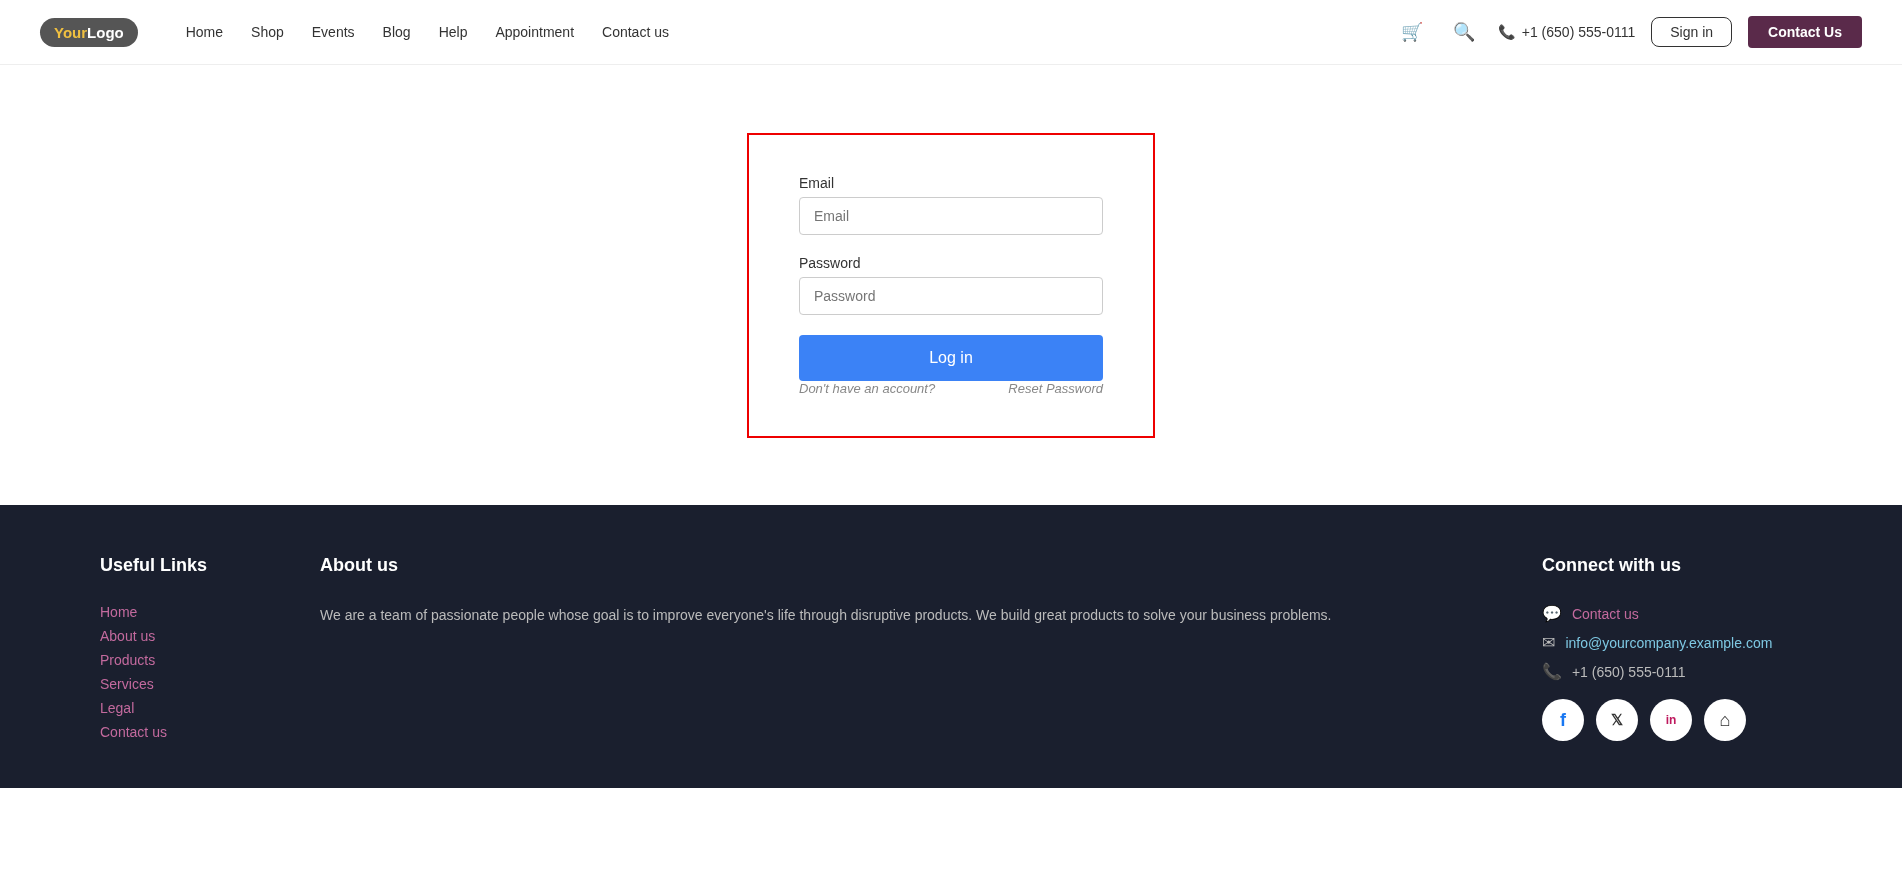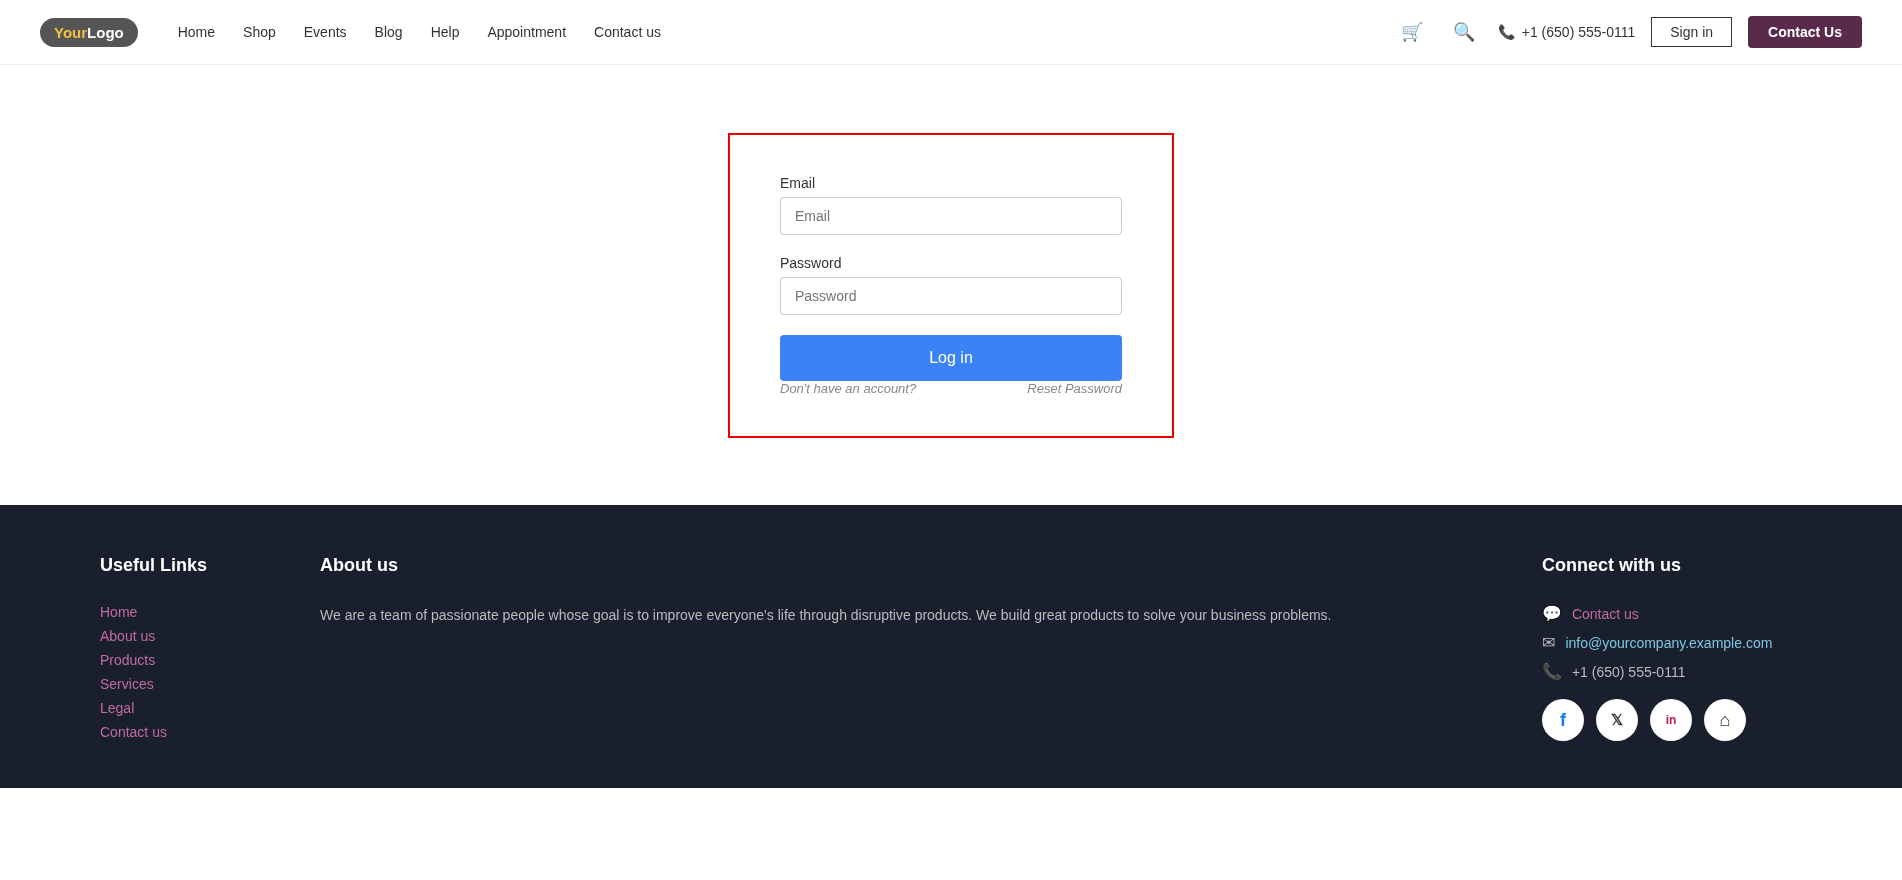--- a/index.html
+++ b/index.html
@@ -1,15 +1,15 @@
 <!DOCTYPE html>
 <html><head>
   <meta charset="utf-8">
   <style>
-    * { margin: 0; padding: 0; box-sizing: border-box; }
+    * { margin: 0; padding: 0; box-sizing: border-box; gap: 8px; }
     body { font-family: Arial, sans-serif; background: #fff; color: #333; }
 
     
     .header {
       display: flex;
       align-items: center;
       padding: 0 40px;
       height: 65px;
       border-bottom: 1px solid #eee;
       background: #fff;
@@ -59,21 +59,21 @@
       display: flex;
       align-items: center;
       gap: 6px;
       font-size: 14px;
       color: #333;
     }
     .signin-btn {
       border: 1px solid #333;
       background: #fff;
       padding: 6px 18px;
-      border-radius: 0;
+      border-radius: 8px;
       cursor: pointer;
       font-size: 14px;
       color: #333;
     }
     .contact-btn {
       background: #5a2a4a;
       color: #fff;
       border: none;
       padding: 8px 20px;
       border-radius: 4px;
@@ -87,21 +87,21 @@
       display: flex;
       justify-content: center;
       align-items: center;
       padding: 60px 20px;
       background: #fff;
       min-height: 440px;
     }
     .login-box {
       border: 2px solid #e00;
       padding: 40px 50px;
-      width: 446px;
+      width: 408px;
       background: #fff;
     }
     .field-label {
       font-size: 14px;
       color: #333;
       margin-bottom: 6px;
       display: block;
     }
     .form-input {
       width: 100%;

